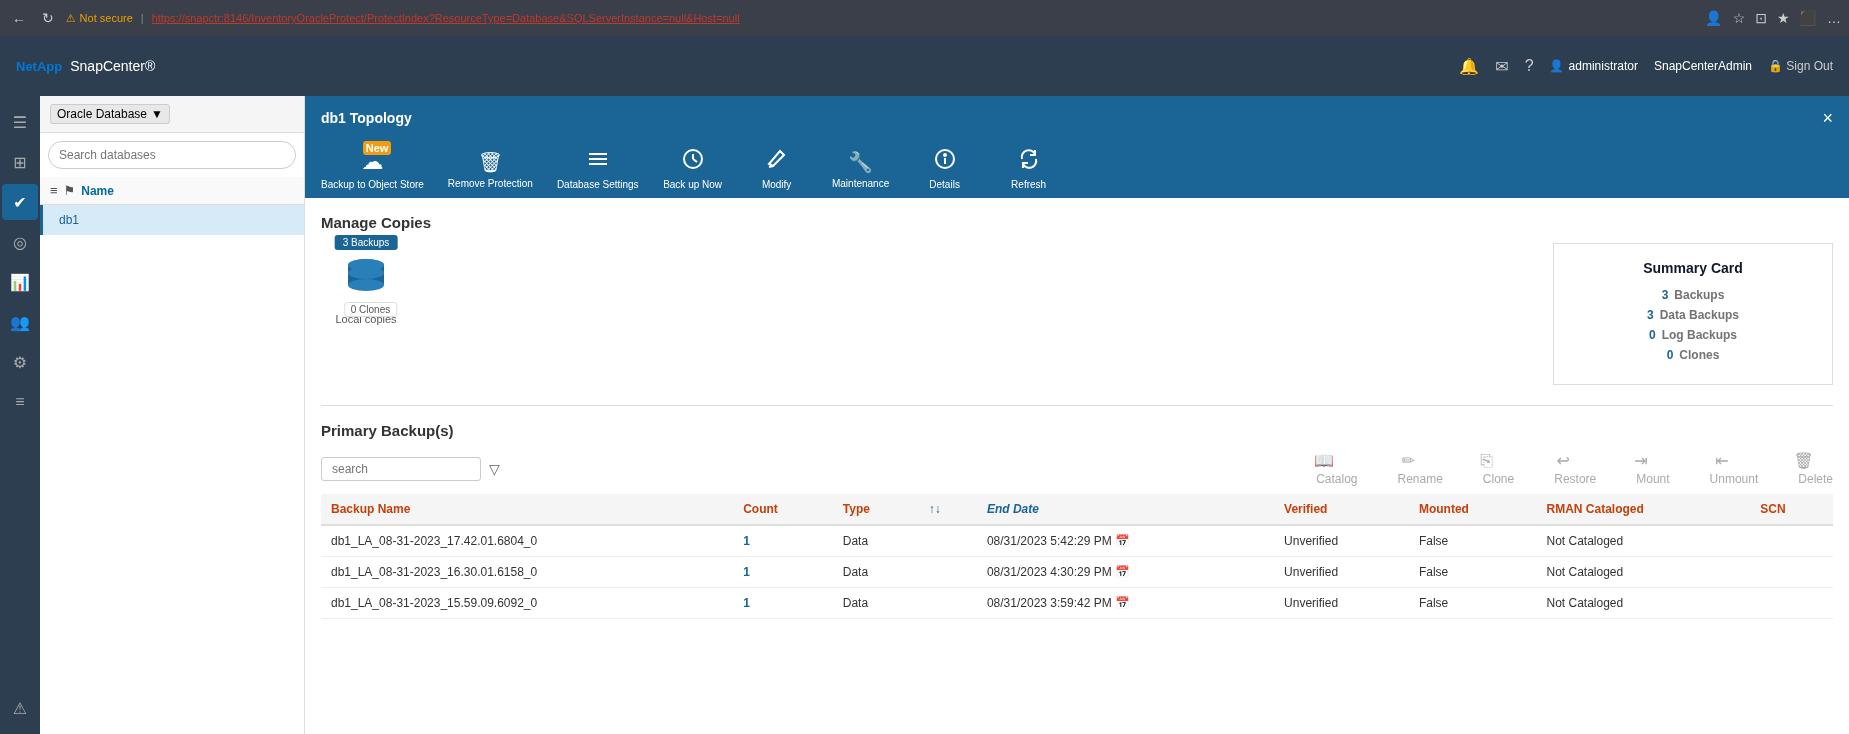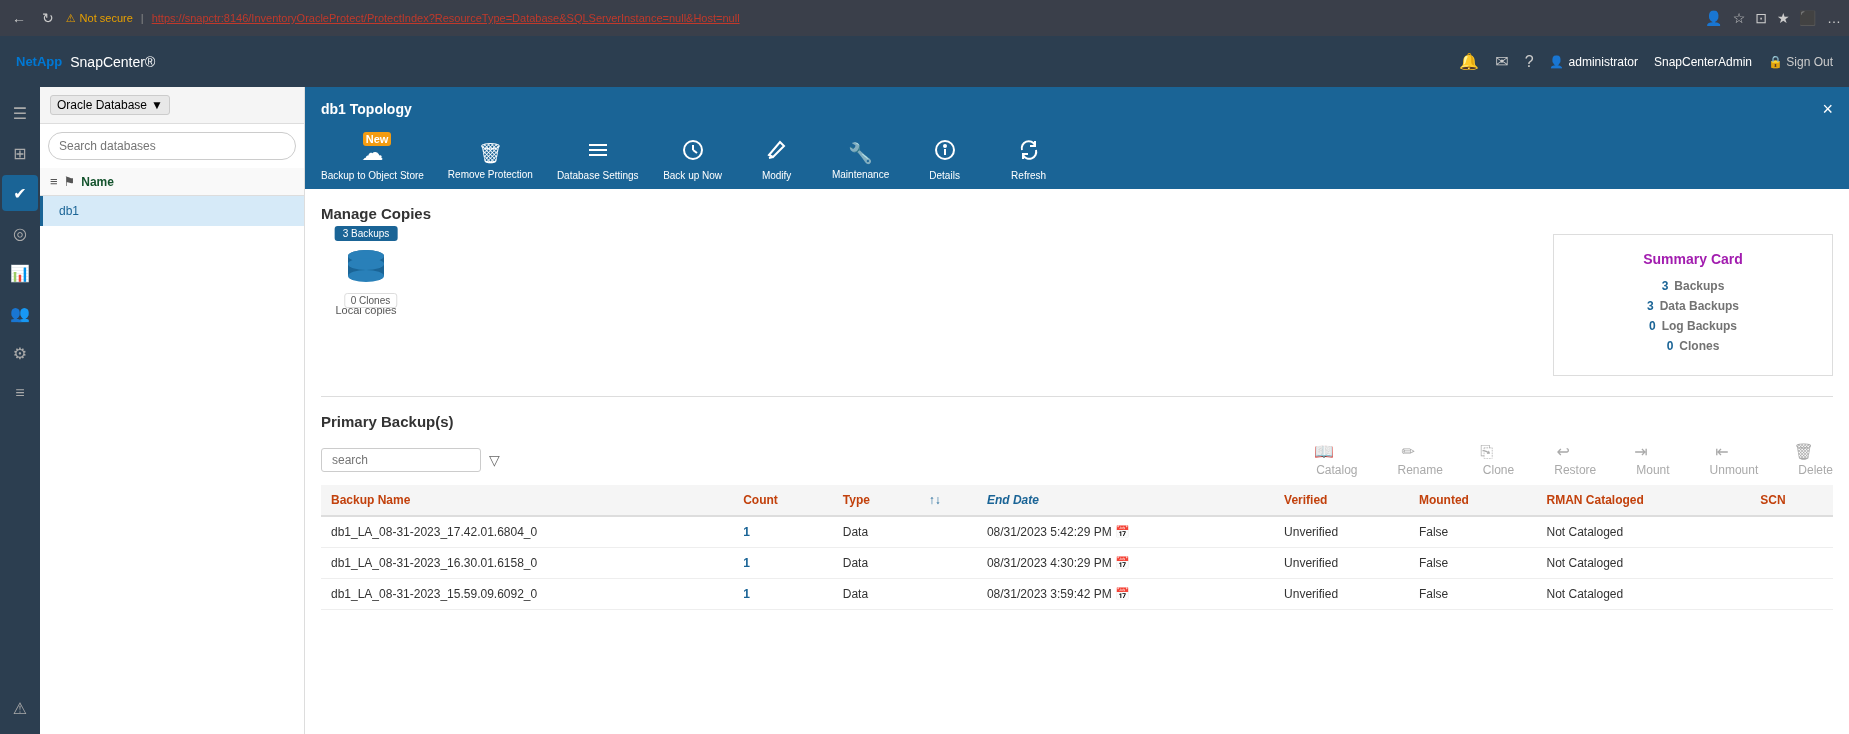--- a/index.html
+++ b/index.html
@@ -39,21 +39,21 @@
     
     .app-container {
       display: flex;
       flex-direction: column;
       height: calc(734px - 36px);
     }
 
     
     .top-nav {
       background: #2c3e50;
-      height: 51px;
+      height: 60px;
       display: flex;
       align-items: center;
       padding: 8px 16px;
       justify-content: space-between;
       flex-shrink: 0;
     }
     .top-nav-left {
       display: flex;
       align-items: center;
       gap: 8px;
@@ -173,21 +173,21 @@
       gap: 6px;
     }
     .list-header-icon {
       color: #555;
       font-size: 13px;
       cursor: pointer;
     }
     .list-header-name {
       font-weight: bold;
       font-size: 12px;
-      color: #14532d;
+      color: #0369a1;
     }
     .db-list-item {
       padding: 8px 16px;
       cursor: pointer;
       color: #1a6496;
       background: #d6eaf8;
       border-left: 3px solid #1a6496;
     }
 
     
@@ -334,21 +334,21 @@
     .summary-card {
       margin-left: auto;
       border: 1px solid #ddd;
       padding: 16px 24px;
       min-width: 280px;
       background: white;
     }
     .summary-card-title {
       font-size: 14px;
       font-weight: bold;
-      color: #a21caf;
+      color: #0f172a;
       text-align: center;
       margin-bottom: 12px;
     }
     .summary-item {
       display: flex;
       justify-content: center;
       gap: 6px;
       margin-bottom: 6px;
       font-size: 12px;
     }

